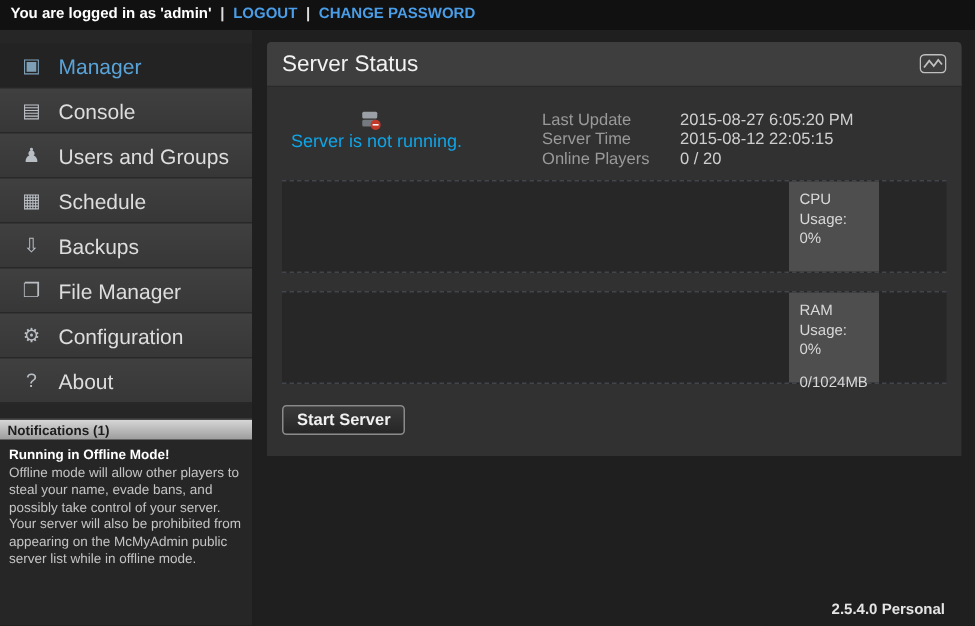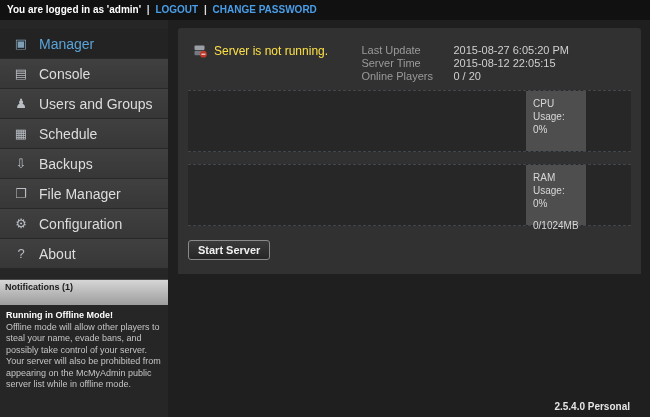--- a/index.html
+++ b/index.html
@@ -35,21 +35,21 @@
   .nav-item .icon {
     width:18px; margin:0 9px 0 12px; text-align:center;
     color:#b9bec4; font-size:13px;
   }
   .nav-item.active {
     background:#232323; color:#5aa3d8;
   }
   .nav-item.active .icon { color:#7e9fb5; }
 
   .notif-header {
-    margin-top:10px; height:26px; line-height:15px;
+    margin-top:10px; height:14px; line-height:15px;
     background:linear-gradient(#d6d6d6,#9d9d9d);
     border-top:1px solid #4a4a4a;
     color:#1d1d1d; font-size:9px; font-weight:bold;
     padding-left:5px; cursor:pointer;
   }
   .notif-body {
     padding:5px 6px; font-size:9px; line-height:11.5px; color:#c4c4c4;
   }
   .notif-title { display:block; font-weight:bold; color:#fff; }
 
@@ -67,21 +67,21 @@
   }
   .panel-title { color:#f2f2f2; font-size:15px; }
   .chart-icon { display:inline-flex; cursor:pointer; }
 
   .panel-body { padding:10px; }
 
   .status-row {
     display:flex; justify-content:space-between; align-items:flex-start;
     padding:6px 4px 2px 6px; min-height:46px; margin-bottom:6px;
   }
-  .status-left { display:flex; align-items:center; color:#fde047; font-size:12px; }
+  .status-left { display:flex; align-items:center; color:#0ea5e9; font-size:12px;flex-direction:column; }
   .server-icon { display:inline-flex; margin-right:7px; }
 
   .info-grid {
     display:grid; grid-template-columns:82px auto; column-gap:10px; row-gap:1px;
     font-size:11px; margin-right:58px;
   }
   .info-label { color:#9a9a9a; }
   .info-value { color:#cfcfcf; }
 
   .chart {
@@ -159,20 +159,29 @@
 
   <div class="notif-header">Notifications (1)</div>
   <div class="notif-body">
     <span class="notif-title">Running in Offline Mode!</span>
     <span class="notif-text">Offline mode will allow other players to steal your name, evade bans, and possibly take control of your server. Your server will also be prohibited from appearing on the McMyAdmin public server list while in offline mode.</span>
   </div>
 </div>
 
 <div class="main">
   <div class="panel">
+    <div class="panel-header">
+      <span class="panel-title">Server Status</span>
+      <span class="chart-icon">
+        <svg width="18" height="13" viewBox="0 0 18 13">
+          <rect x="0.5" y="0.5" width="17" height="12" rx="3" fill="none" stroke="#c0c0c0"></rect>
+          <polyline points="3,9 6.5,4.5 9.5,8 12.5,4 15,7" fill="none" stroke="#c0c0c0" stroke-width="1.2"></polyline>
+        </svg>
+      </span>
+    </div>
     <div class="panel-body">
 
       <div class="status-row">
         <div class="status-left">
           <span class="server-icon">
             <svg width="13" height="13" viewBox="0 0 13 13">
               <rect x="0.5" y="0.5" width="10" height="4.5" rx="1" fill="#9aa0a6"></rect>
               <rect x="0.5" y="5.8" width="10" height="4.5" rx="1" fill="#73797f"></rect>
               <circle cx="9.4" cy="9.2" r="3.4" fill="#c0392b"></circle>
               <rect x="7.4" y="8.7" width="4" height="1" fill="#fff"></rect>

